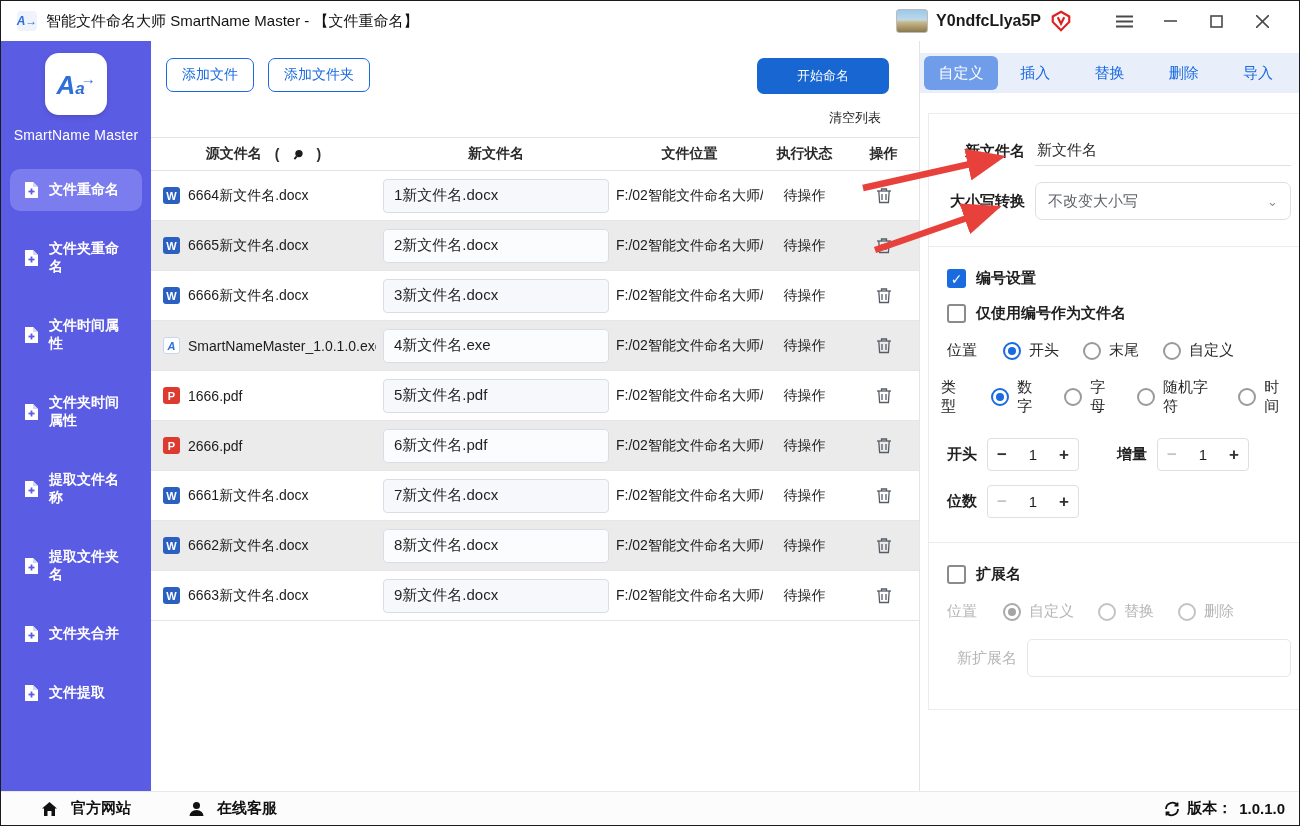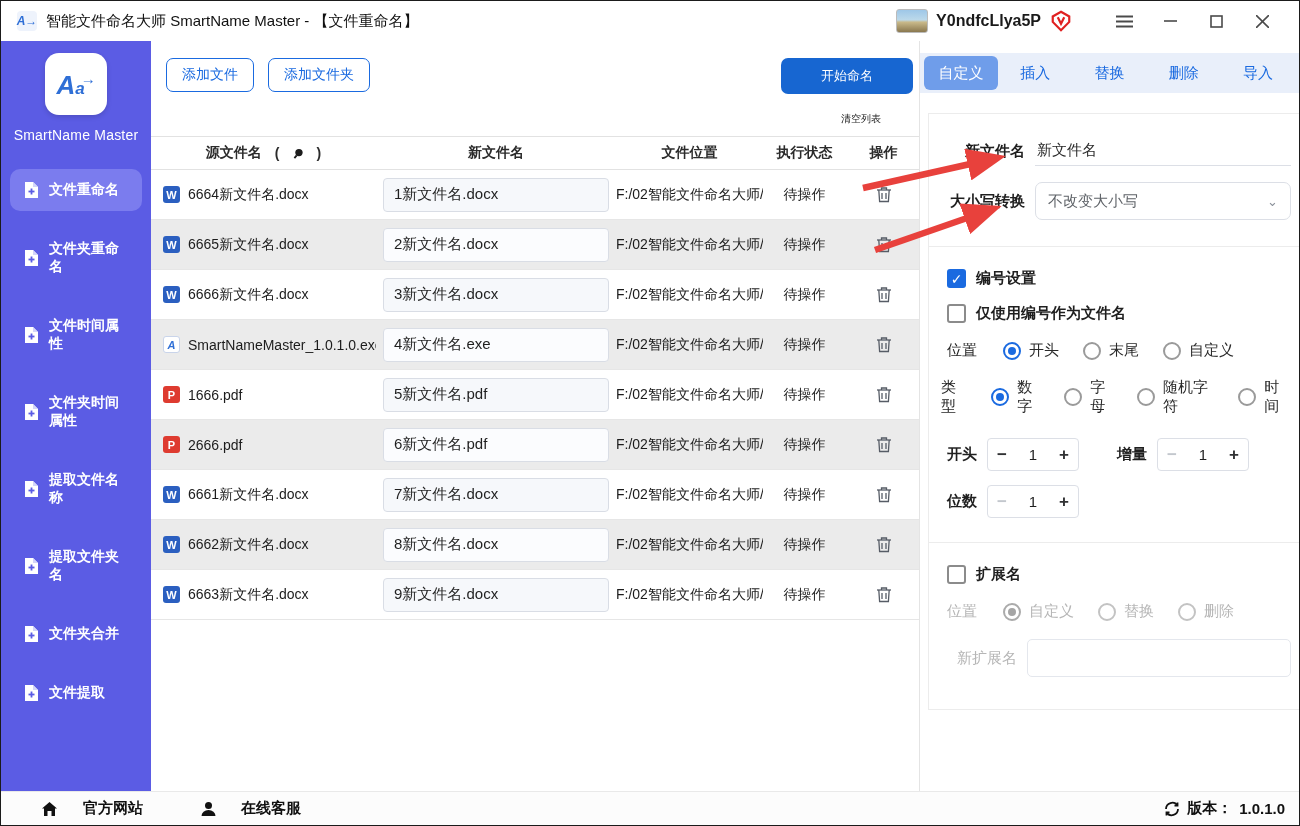--- a/index.html
+++ b/index.html
@@ -29,25 +29,25 @@
   .logo-arrow { color:#2f6fd6; font-size:15px; font-weight:bold; vertical-align:super; margin-left:-4px; }
   .appname { color:#fff; font-size:14px; margin:12px 0 26px; letter-spacing:.2px; }
   .nav { width:100%; display:flex; flex-direction:column; gap:17px; padding:0 9px; }
   .nav-item { display:flex; align-items:center; gap:10px; color:#fff; font-size:14px; font-weight:bold; padding:12px 10px 12px 14px; border-radius:10px; cursor:pointer; }
   .nav-item.active { background:#7b7cee; }
   .doc-icon { width:15px; height:18px; flex:none; }
   .doc-icon svg { display:block; }
 
   
   .main { flex:1; min-width:0; display:flex; flex-direction:column; background:#fff; }
-  .toolbar { display:flex; align-items:flex-start; padding:17px 6px 0 15px; }
+  .toolbar { display:flex; align-items:flex-start; padding:17px 30px 0 15px; }
   .btn-outline { border:1px solid #1a6ae0; color:#1a6ae0; background:#fff; font-size:14px; padding:7px 15px; border-radius:7px; cursor:pointer; margin-right:14px; font-family:inherit; }
   .btn-start { margin-left:auto; background:#1766d1; color:#fff; border:none; border-radius:7px; font-size:13px; padding:9px 40px; cursor:pointer; font-family:inherit; }
   .clearrow { text-align:right; padding:14px 38px 10px 0; }
-  .clear-link { font-size:10px; color:#1f1f1f; cursor:pointer; }
+  .clear-link { font-size:13px; color:#1f1f1f; cursor:pointer; }
 
   .thead, .trow { display:grid; grid-template-columns:225px 240px 147px 83px 75px; align-items:center; }
   .thead { border-top:1px solid #e2e2e2; border-bottom:1px solid #e2e2e2; height:34px; font-size:14px; font-weight:bold; color:#2b2b2b; }
   .thead > div { text-align:center; }
   .th-src { display:flex; align-items:center; justify-content:center; gap:13px; cursor:pointer; }
   .sort-ico { width:11px; height:11px; }
   .trow { height:50px; border-bottom:1px solid #e6e6e6; background:#fff; }
   .trow.alt { background:#ebebeb; }
   .cell { font-size:14px; color:#1c1c1c; overflow:hidden; white-space:nowrap; }
   .c-src { display:flex; align-items:center; gap:8px; padding-left:12px; }
@@ -104,21 +104,21 @@
   
   .dis-sec .cklabel, .dis-sec .rlabel, .dis-sec .radio { color:#b6b6b6; }
   .dis-sec .rdot { border-color:#c3c3c3; }
   .dis-sec .radio.sel .rdot { border-color:#ababab; }
   .dis-sec .radio.sel .rdot::after { background:#a5a5a5; }
   .dis-sec .flabel { color:#b6b6b6; font-weight:normal; }
   .ext-input { flex:1; height:38px; border:1px solid #e4e7ed; border-radius:5px; background:#fff; font-family:inherit; padding:0 10px; font-size:15px; color:#777; }
 
   
   .footer { height:34px; flex:none; background:#fcfcfc; border-top:1px solid #e9e9e9; display:flex; align-items:center; padding:0 14px 0 40px; font-size:15px; color:#111; }
-  .flink { display:flex; align-items:center; gap:25px; margin-right:58px; cursor:pointer; font-weight:bold; }
+  .flink { display:flex; align-items:center; gap:13px; margin-right:58px; cursor:pointer; font-weight:bold; }
   .fright { margin-left:auto; display:flex; align-items:center; gap:7px; font-weight:bold; }
   .ficon-sm { display:block; }
 
   
   .arrows { position:absolute; left:0; top:0; pointer-events:none; z-index:40; }
 </style>
 </head>
 <body>
 
 <div class="app">

